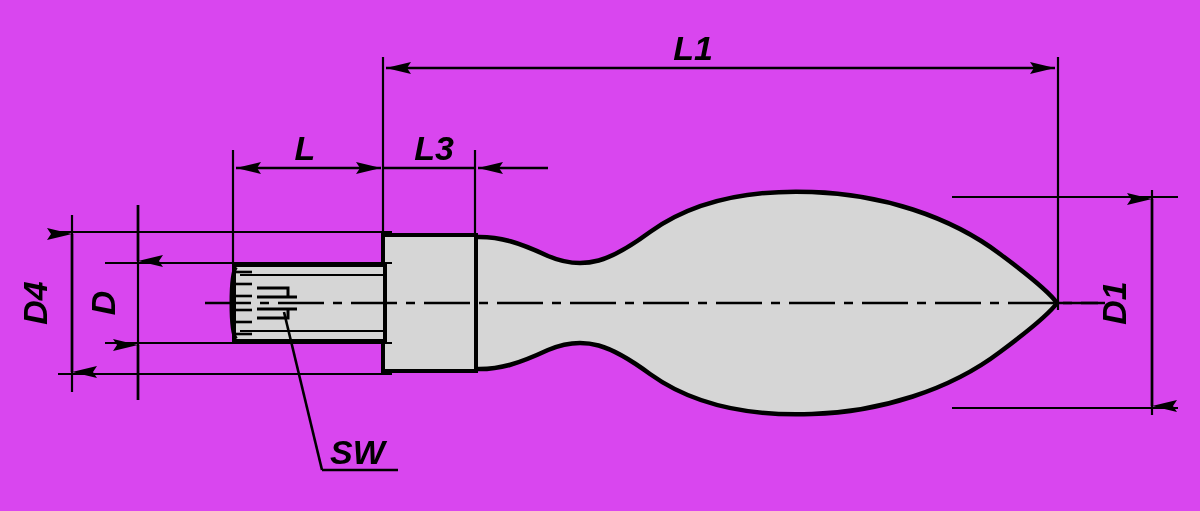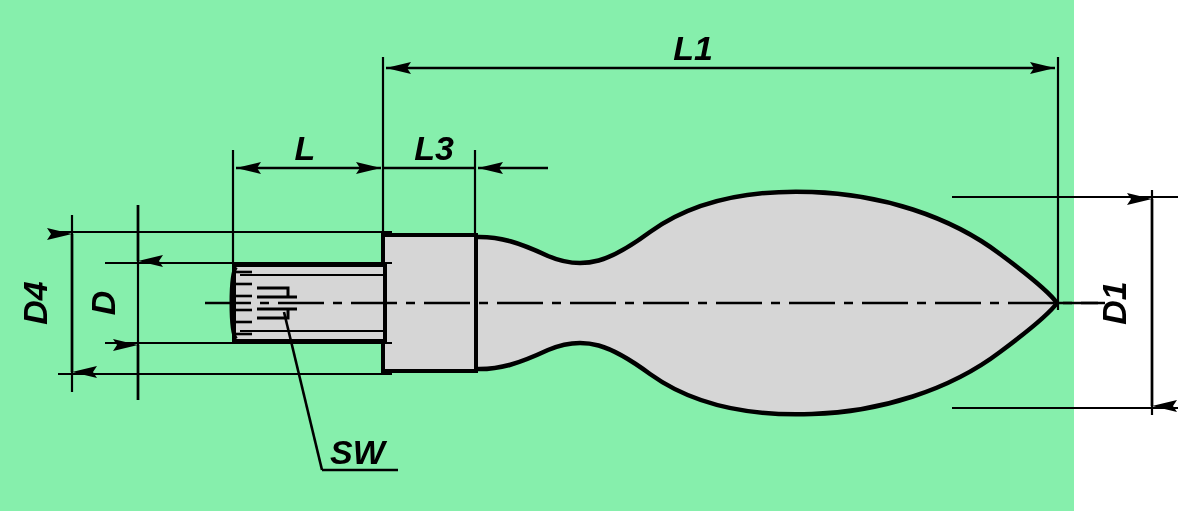--- a/index.html
+++ b/index.html
@@ -1,18 +1,18 @@
 <!DOCTYPE html>
 <html><head>
 <meta charset="utf-8">
 <style>
   html,body{margin:0;padding:0;background:#ffffff;}
   body{width:1200px;height:511px;overflow:hidden;
        font-family:"Liberation Sans","DejaVu Sans",sans-serif;}
-  #stage{position:relative;width:1074px;height:511px;background:#86efac;}
+  #stage{position:relative;width:1200px;height:511px;background:#d946ef;}
   svg{display:block;}
   .dimlabel{font-style:italic;font-weight:700;font-size:34px;fill:#000000;
             font-family:"Liberation Sans","DejaVu Sans",sans-serif;}
 </style>
 </head>
 <body>
 
 <div id="stage">
 <svg width="1200" height="511" viewBox="0 0 1200 511">
 

